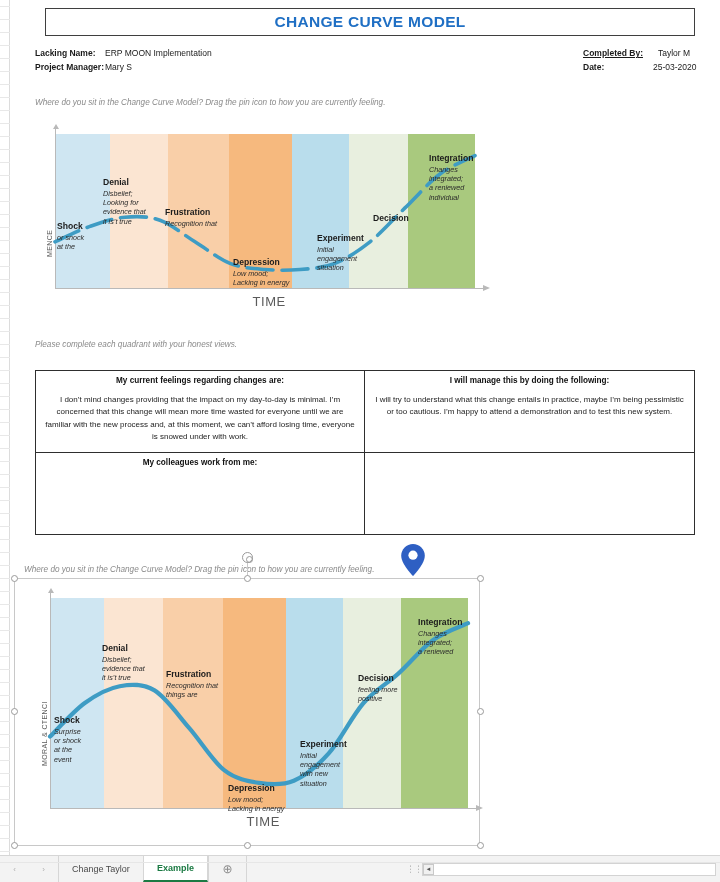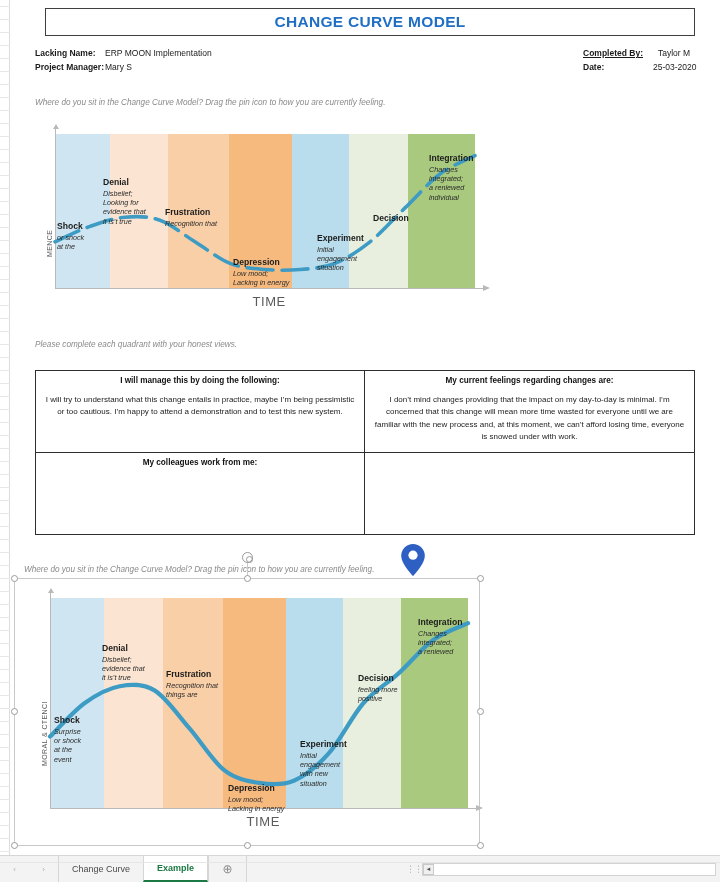--- a/index.html
+++ b/index.html
@@ -327,26 +327,26 @@
         <span class="sname">Decision</span>
       </div>
       <div class="stage" style="left: 394px; top: 24px; width: 56px;">
         <span class="sname">Integration</span>
         <span class="sdesc">Changes<br>integrated;<br>a reniewed<br>individual</span>
       </div>
     </div>
 
   <div class="quad">
     <div class="qcell">
+      <div class="qhead">My current feelings regarding changes are:</div>
+      <div class="qbody">I don’t mind changes providing that the impact on my day-to-day is minimal. I’m concerned that this change will mean more time wasted for everyone until we are familiar with the new process and, at this moment, we can’t afford losing time, everyone is snowed under with work.</div>
+    </div>
+    <div class="qcell">
       <div class="qhead">I will manage this by doing the following:</div>
       <div class="qbody">I will try to understand what this change entails in practice, maybe I’m being pessimistic or too cautious. I’m happy to attend a demonstration and to test this new system.</div>
-    </div>
-    <div class="qcell">
-      <div class="qhead">My current feelings regarding changes are:</div>
-      <div class="qbody">I don’t mind changes providing that the impact on my day-to-day is minimal. I’m concerned that this change will mean more time wasted for everyone until we are familiar with the new process and, at this moment, we can’t afford losing time, everyone is snowed under with work.</div>
     </div>
     <div class="qcell">
       <div class="qhead">My colleagues work from me:</div>
     </div>
   </div>
 
   <div class="pin">
     <svg width="26" height="34" viewBox="0 0 26 34">
       <path d="M13 1 C6.4 1 1.2 6.2 1.2 12.7 C1.2 21 13 33 13 33 C13 33 24.8 21 24.8 12.7 C24.8 6.2 19.6 1 13 1 Z" fill="#2E5FC3"></path>
       <circle cx="13" cy="12.2" r="4.6" fill="#ffffff"></circle>
@@ -416,21 +416,21 @@
     </div>
 
 </div>
 
 <div class="tabbar">
   <div class="nav-arrows">
     <span>‹</span>
     <span>›</span>
   </div>
   <div class="tab">
-    <span>Change Curve</span>
+    <span>Change Taylor</span>
   </div>
   <div class="tab active">
     <span>Example</span>
   </div>
   <div class="tab-add">⊕</div>
   <div class="tab-spacer"></div>
   <div class="hscroll-grip">⋮⋮</div>
   <div class="hscroll">
     <div class="lbtn">◄</div>
   </div>

